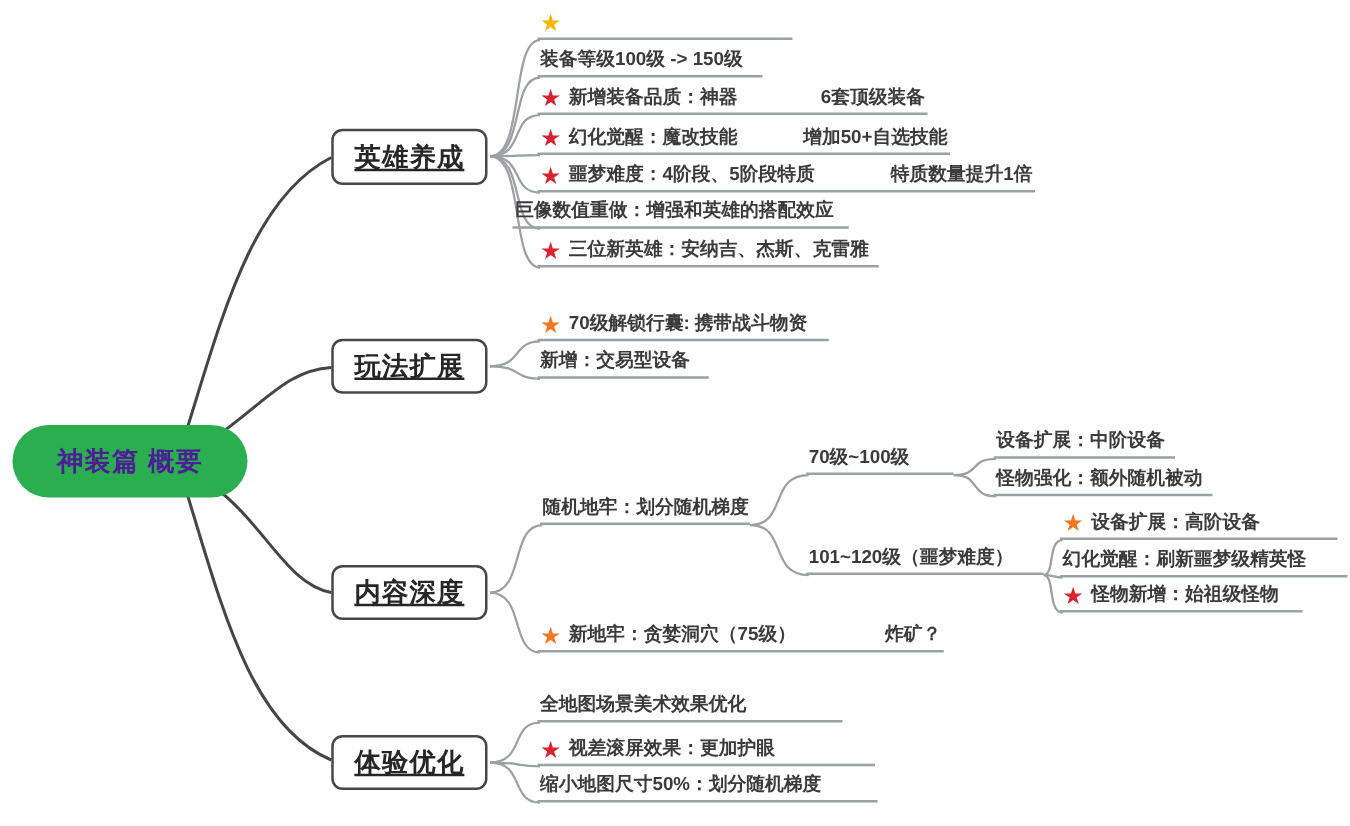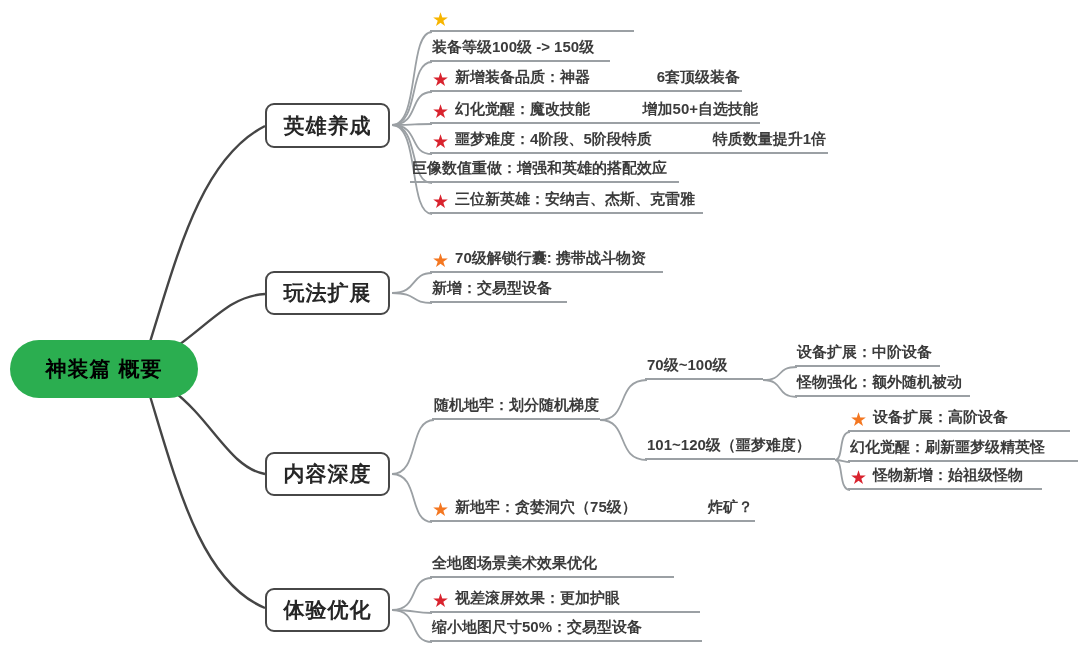--- a/index.html
+++ b/index.html
@@ -3,25 +3,25 @@
 <meta charset="utf-8">
 <style>
   html,body{margin:0;padding:0;background:#ffffff;}
   #canvas{position:relative;width:1080px;height:661px;background:#fff;overflow:hidden;
           font-family:"Liberation Sans","DejaVu Sans",sans-serif;}
   svg.wires{position:absolute;left:0;top:0;width:1080px;height:661px;}
   svg.wires path{fill:none;}
   svg.wires path.dark{stroke:var(--line-dark);stroke-width:2.4;}
   svg.wires path.gray{stroke:var(--line-gray);stroke-width:1.8;}
   .root{position:absolute;left:10px;top:340px;width:188px;height:58px;border-radius:29px;
-        background:var(--root-bg);color:#000000;font-size:21px;font-weight:bold;
+        background:var(--root-bg);color:#4c1d95;font-size:21px;font-weight:bold;
         display:flex;align-items:center;justify-content:center;letter-spacing:1px;}
   .branch{position:absolute;background:#fff;border:2.4px solid #474747;border-radius:9px;
           color:#262626;font-size:21px;font-weight:bold;display:flex;align-items:center;
-          justify-content:center;letter-spacing:1px;box-sizing:border-box;}
+          justify-content:center;letter-spacing:1px;box-sizing:border-box;text-decoration:underline;}
   .leaf{position:absolute;height:26px;box-sizing:border-box;display:flex;align-items:flex-end;
         padding:0 2px 3px 2px;border-bottom:2px solid var(--underline);
         color:var(--text);font-size:15px;font-weight:600;white-space:nowrap;}
   .leaf .star{font-size:19px;line-height:15px;margin-right:6px;}
   .leaf .star.gold{color:var(--star-gold);}
   .leaf .star.orange{color:var(--star-orange);}
   .leaf .star.red{color:var(--star-red);}
   .leaf .note{margin-left:auto;}
 </style>
 </head>
@@ -152,16 +152,16 @@
   </div>
 
   <div class="leaf" style="left:430px;top:552px;width:244px">
     <span>全地图场景美术效果优化</span>
   </div>
   <div class="leaf" style="left:430px;top:587px;width:270px">
     <span class="star red">★</span>
     <span>视差滚屏效果：更加护眼</span>
   </div>
   <div class="leaf" style="left:430px;top:616px;width:272px">
-    <span>缩小地图尺寸50%：交易型设备</span>
+    <span>缩小地图尺寸50%：划分随机梯度</span>
   </div>
 
 </div>
 
 </body></html>

